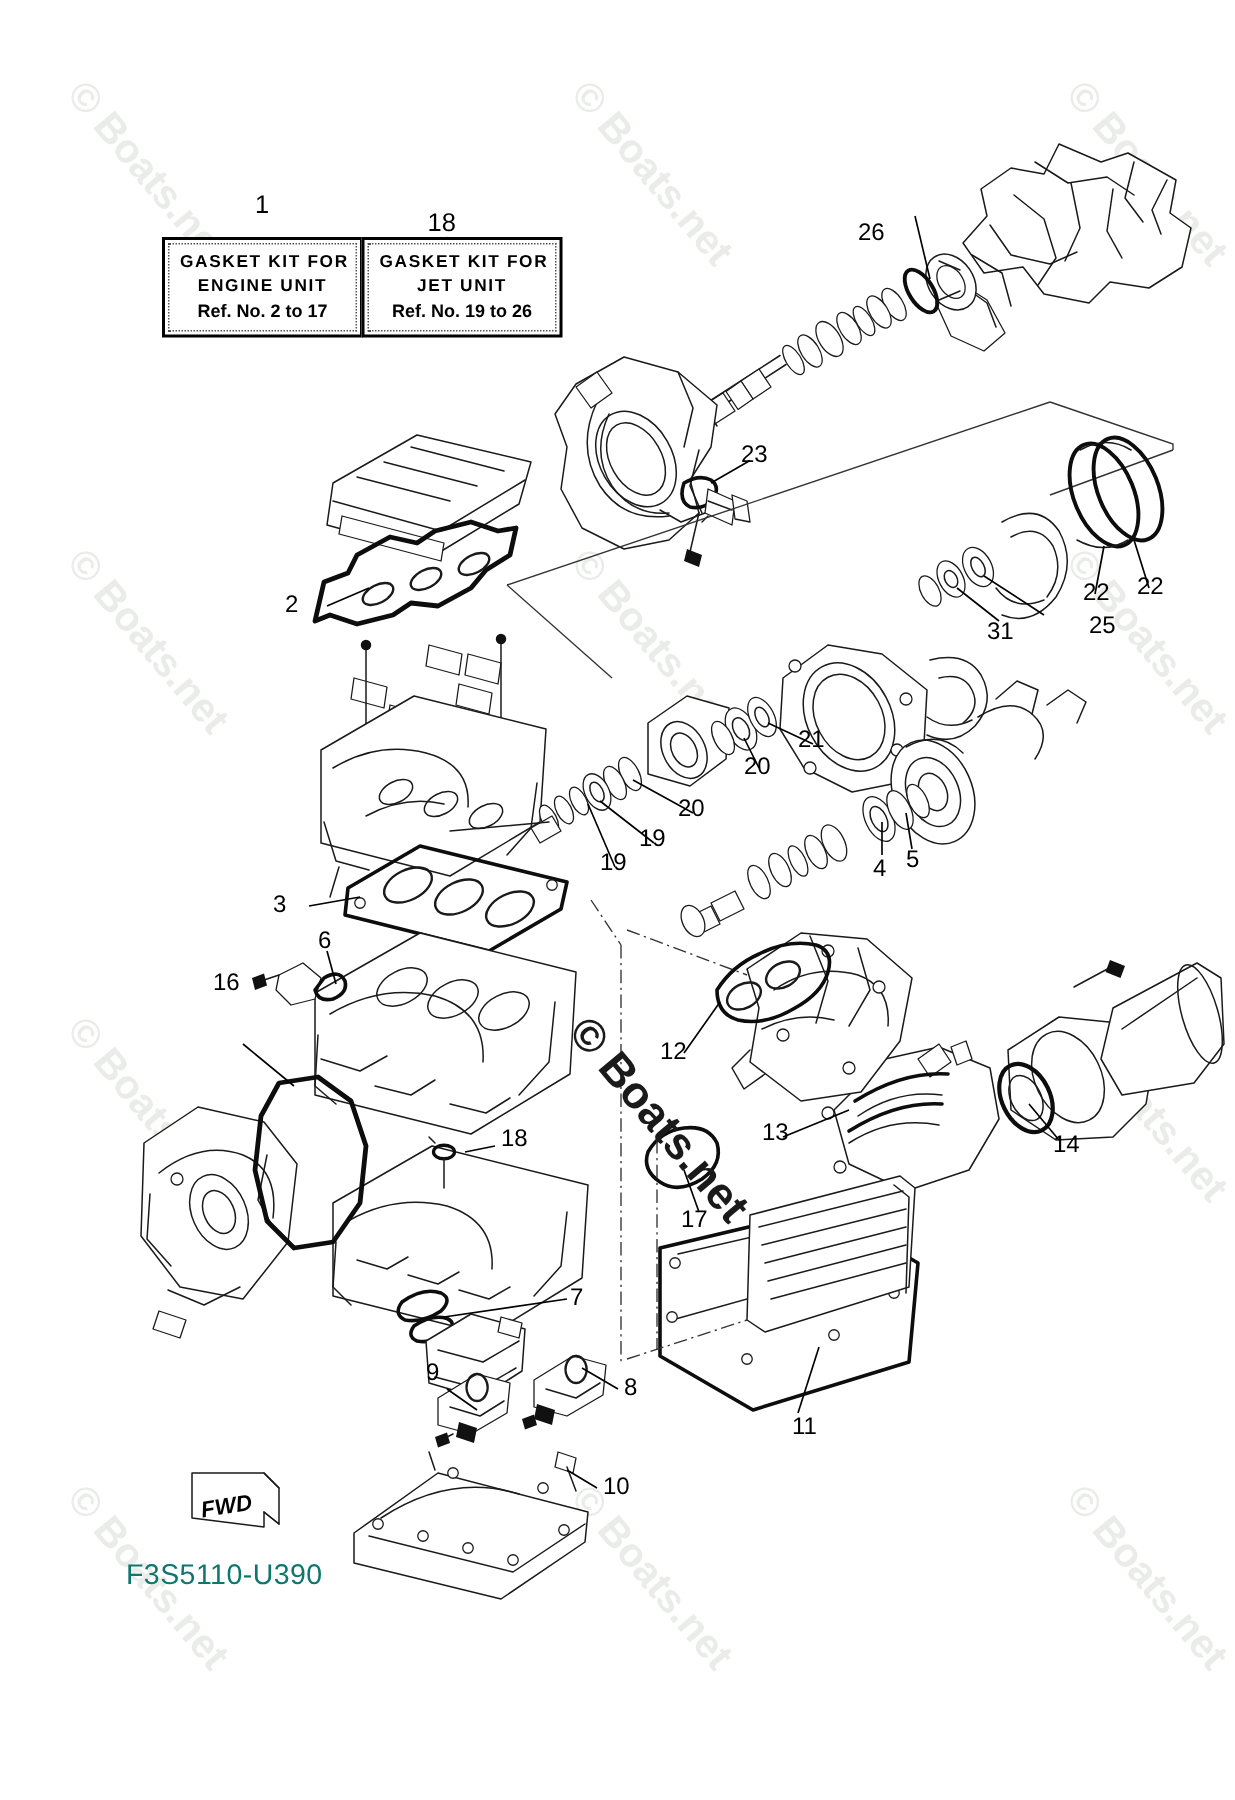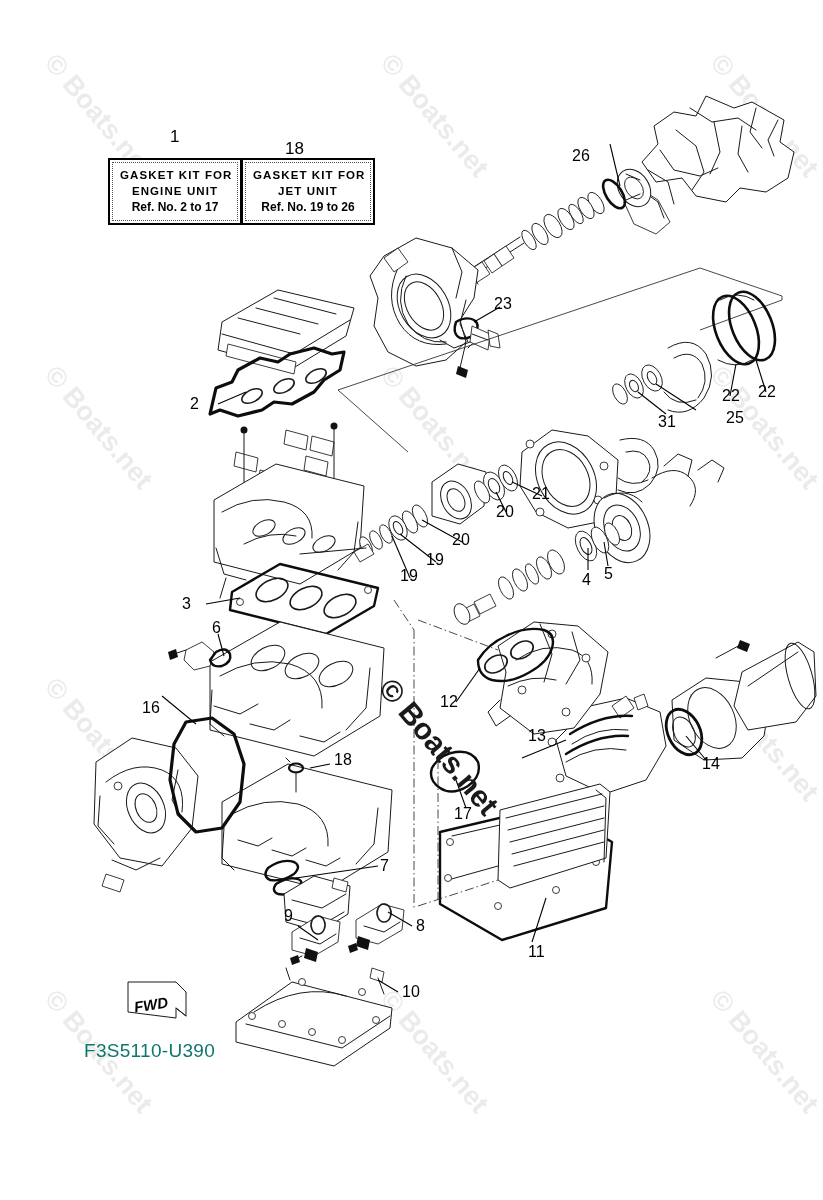--- a/index.html
+++ b/index.html
@@ -555,24 +555,24 @@
   <div class="callout" style="left:182px;top:596px;">3</div>
   <div class="callout" style="left:582px;top:572px;">4</div>
   <div class="callout" style="left:604px;top:566px;">5</div>
   <div class="callout" style="left:212px;top:620px;">6</div>
   <div class="callout" style="left:380px;top:858px;">7</div>
   <div class="callout" style="left:416px;top:918px;">8</div>
   <div class="callout" style="left:284px;top:908px;">9</div>
   <div class="callout" style="left:402px;top:984px;">10</div>
   <div class="callout" style="left:528px;top:944px;">11</div>
   <div class="callout" style="left:440px;top:694px;">12</div>
-  <div class="callout" style="left:508px;top:728px;margin-left:20px;">13</div>
+  <div class="callout" style="left:508px;top:748px;">13</div>
   <div class="callout" style="left:702px;top:756px;">14</div>
   <div class="callout" style="left:334px;top:752px;">18</div>
-  <div class="callout" style="left:142px;top:700px;">16</div>
+  <div class="callout" style="left:142px;top:648px;">16</div>
   <div class="callout" style="left:454px;top:806px;">17</div>
   <div class="callout" style="left:400px;top:568px;">19</div>
   <div class="callout" style="left:426px;top:552px;">19</div>
   <div class="callout" style="left:452px;top:532px;">20</div>
   <div class="callout" style="left:496px;top:504px;">20</div>
   <div class="callout" style="left:532px;top:486px;">21</div>
   <div class="callout" style="left:722px;top:388px;">22</div>
   <div class="callout" style="left:758px;top:384px;">22</div>
   <div class="callout" style="left:494px;top:296px;">23</div>
   <div class="callout" style="left:658px;top:414px;">31</div>

